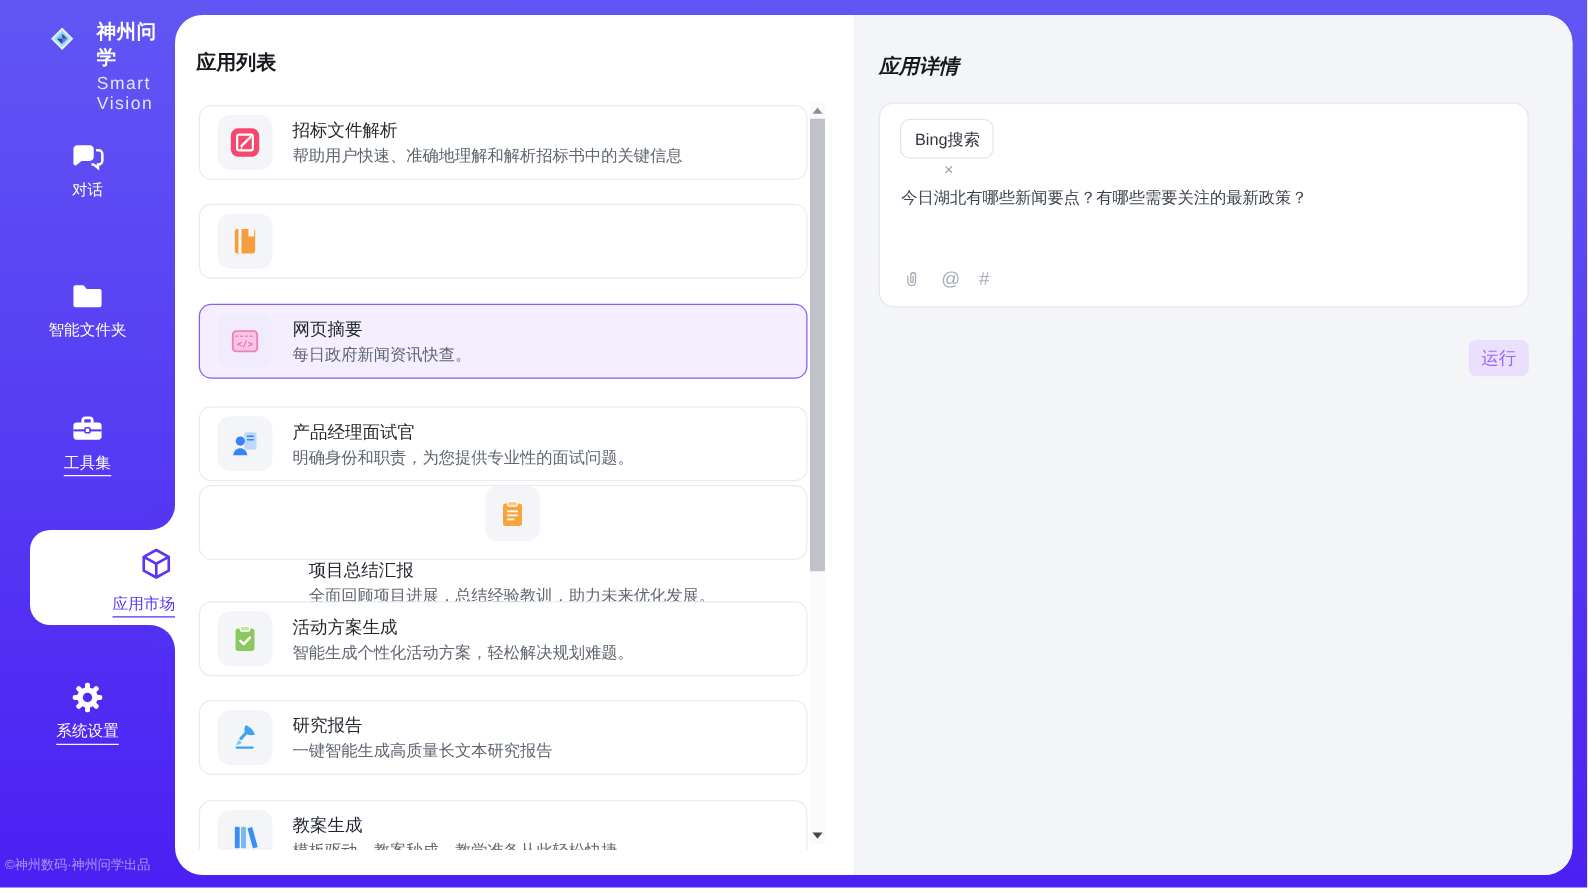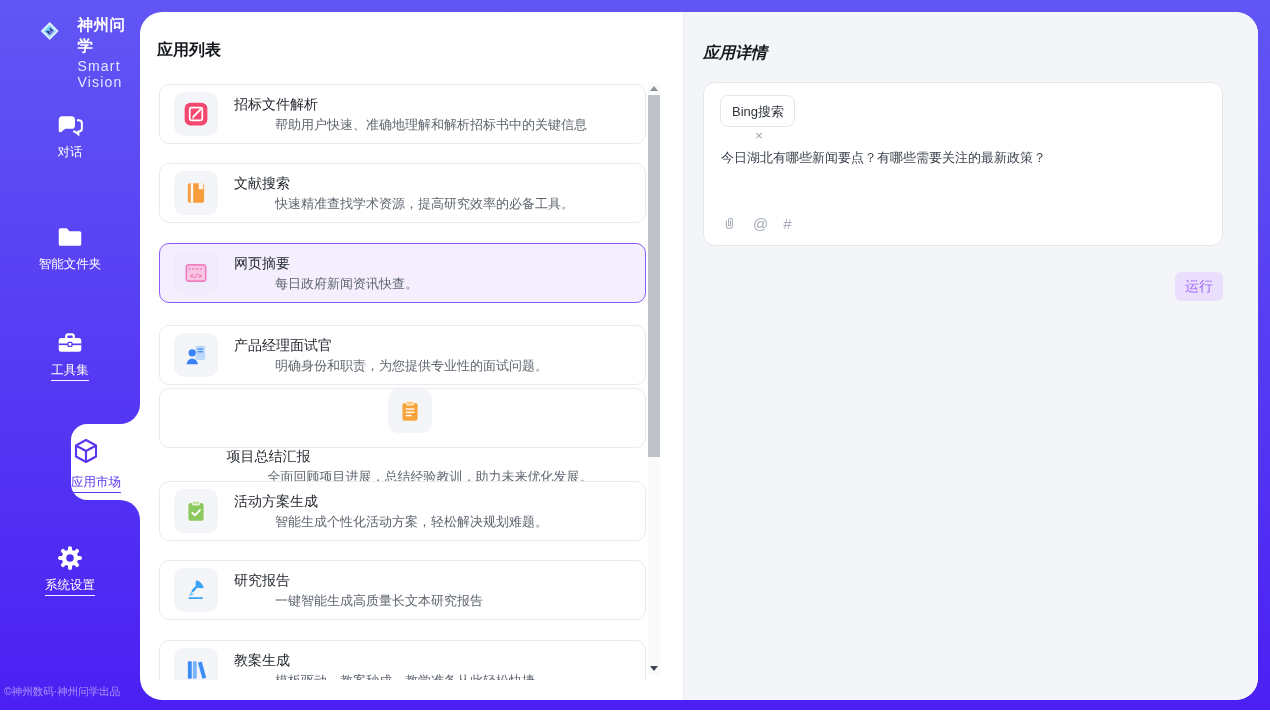--- a/index.html
+++ b/index.html
@@ -11,21 +11,21 @@
   
   .sidebar { position:absolute; left:0; top:0; width:140px; height:710px; }
   .brand { position:absolute; left:39px; top:15px; display:flex; align-items:flex-start; gap:17px; }
   .brand-name { color:#fff; font-size:15.5px; font-weight:bold; letter-spacing:.5px; }
   .brand-sub { color:#dfe6ff; font-size:14px; letter-spacing:1.2px; margin-top:1px; }
   .nav-item { position:absolute; left:0; width:140px; text-align:center; cursor:pointer; }
   .nav-item .nv-icon { display:block; margin:0 auto; }
   .nav-label { display:inline-block; margin-top:4px; color:#fff; font-size:12.5px; }
   .nav-label.underlined { border-bottom:1px solid rgba(255,255,255,.95); padding-bottom:1px; }
   .tab-selected { position:absolute; left:24px; top:424px; width:116px; height:76px;
-                  background:#fff; border-radius:16px 0 0 16px; text-align:left; cursor:pointer;margin-left:47px; }
+                  background:#fff; border-radius:16px 0 0 16px; text-align:right; cursor:pointer; }
   .fillet { position:absolute; left:120px; width:20px; height:20px; background:#fff; }
   .fillet.top { top:404px; } .fillet.bottom { top:500px; }
   .fillet .inner { width:20px; height:20px; }
   .fillet.top .inner { background:#5437f3; border-radius:0 0 20px 0; }
   .fillet.bottom .inner { background:#512ff3; border-radius:0 20px 0 0; }
   .tab-selected .nav-label { color:#5b35f0; border-bottom:1px solid #5b35f0; padding-bottom:1px; }
   .user-row { position:absolute; left:41px; top:678px; display:flex; align-items:center; gap:12px;margin-top:48px; }
   .avatar { width:27px; height:27px; border-radius:50%; background:#ece7fc; display:flex; align-items:center; justify-content:center; }
   .user-name { color:#fff; font-size:13px; }
   .copyright { position:absolute; left:4px; top:685px; width:136px; color:rgba(255,255,255,.5); font-size:10.5px; white-space:nowrap; }
@@ -37,21 +37,21 @@
 
   .list-viewport { position:absolute; left:0; top:0; width:543px; height:668px; overflow:hidden; }
   .app-card { position:absolute; left:19px; width:487px; height:60px; background:#fff;
               border:1px solid #e9ebef; border-radius:10px; display:flex; align-items:center;
               padding-left:14px; gap:16px; cursor:pointer; }
   .app-card.selected { background:#f4eefe; border:1.5px solid #8a5bf6; }
   .app-icon-box { width:44px; height:44px; border-radius:10px; background:#f3f5f8;
                   display:flex; align-items:center; justify-content:center; flex:0 0 auto; }
   .app-card.selected .app-icon-box { background:#f1ecfb; }
   .app-name { font-size:14px; font-weight:normal; color:#1f242b; line-height:1; margin-bottom:7px; }
-  .app-desc { font-size:13px; color:#5f6670; line-height:1;margin-left:41px; }
+  .app-desc { font-size:13px; color:#5f6670; line-height:1; }
 
   
   .scrollbar { position:absolute; left:508px; top:70px; width:12px; height:593px; background:#fafafa; }
   .sb-btn { position:absolute; left:0; width:12px; height:13px; background:#fafafa; display:flex; align-items:center; justify-content:center; cursor:pointer; }
   .sb-up { top:0; } .sb-down { bottom:0; }
   .tri-up { width:0; height:0; border-left:4px solid transparent; border-right:4px solid transparent; border-bottom:5px solid #8a9099; }
   .tri-down { width:0; height:0; border-left:4px solid transparent; border-right:4px solid transparent; border-top:5px solid #3f4650; }
   .sb-thumb { position:absolute; left:0; top:13px; width:12px; height:362px; background:#bfc3c9; cursor:pointer; }
 
   
@@ -179,24 +179,20 @@
       </div>
 
       <div class="app-card" style="top:151px;">
         <div class="app-icon-box">
           <svg width="26" height="26" viewBox="0 0 24 24">
             <rect x="4.5" y="3" width="15" height="18" rx="2" fill="#f79d3d"></rect>
             <rect x="7.2" y="3" width="2.2" height="18" fill="#fff" opacity=".95"></rect>
             <rect x="14.5" y="3" width="4.2" height="5.5" fill="#fff" opacity=".9"></rect>
           </svg>
         </div>
-        <div>
-          <div class="app-name">文献搜索</div>
-          <div class="app-desc">快速精准查找学术资源，提高研究效率的必备工具。</div>
-        </div>
       </div>
 
       <div class="app-card selected" style="top:231px;">
         <div class="app-icon-box">
           <svg width="26" height="26" viewBox="0 0 24 24">
             <rect x="3" y="4.5" width="18" height="15" rx="2.5" fill="#f8c5e2" stroke="#ee7fc0" stroke-width="1.4"></rect>
             <line x1="5" y1="8.3" x2="19" y2="8.3" stroke="#ee7fc0" stroke-width="1.2" stroke-dasharray="2 1.5"></line>
             <text x="12" y="16.6" font-size="6.5" text-anchor="middle" fill="#e85fae" font-family="'DejaVu Sans Mono',monospace" font-weight="bold">&lt;/&gt;</text>
           </svg>
         </div>

